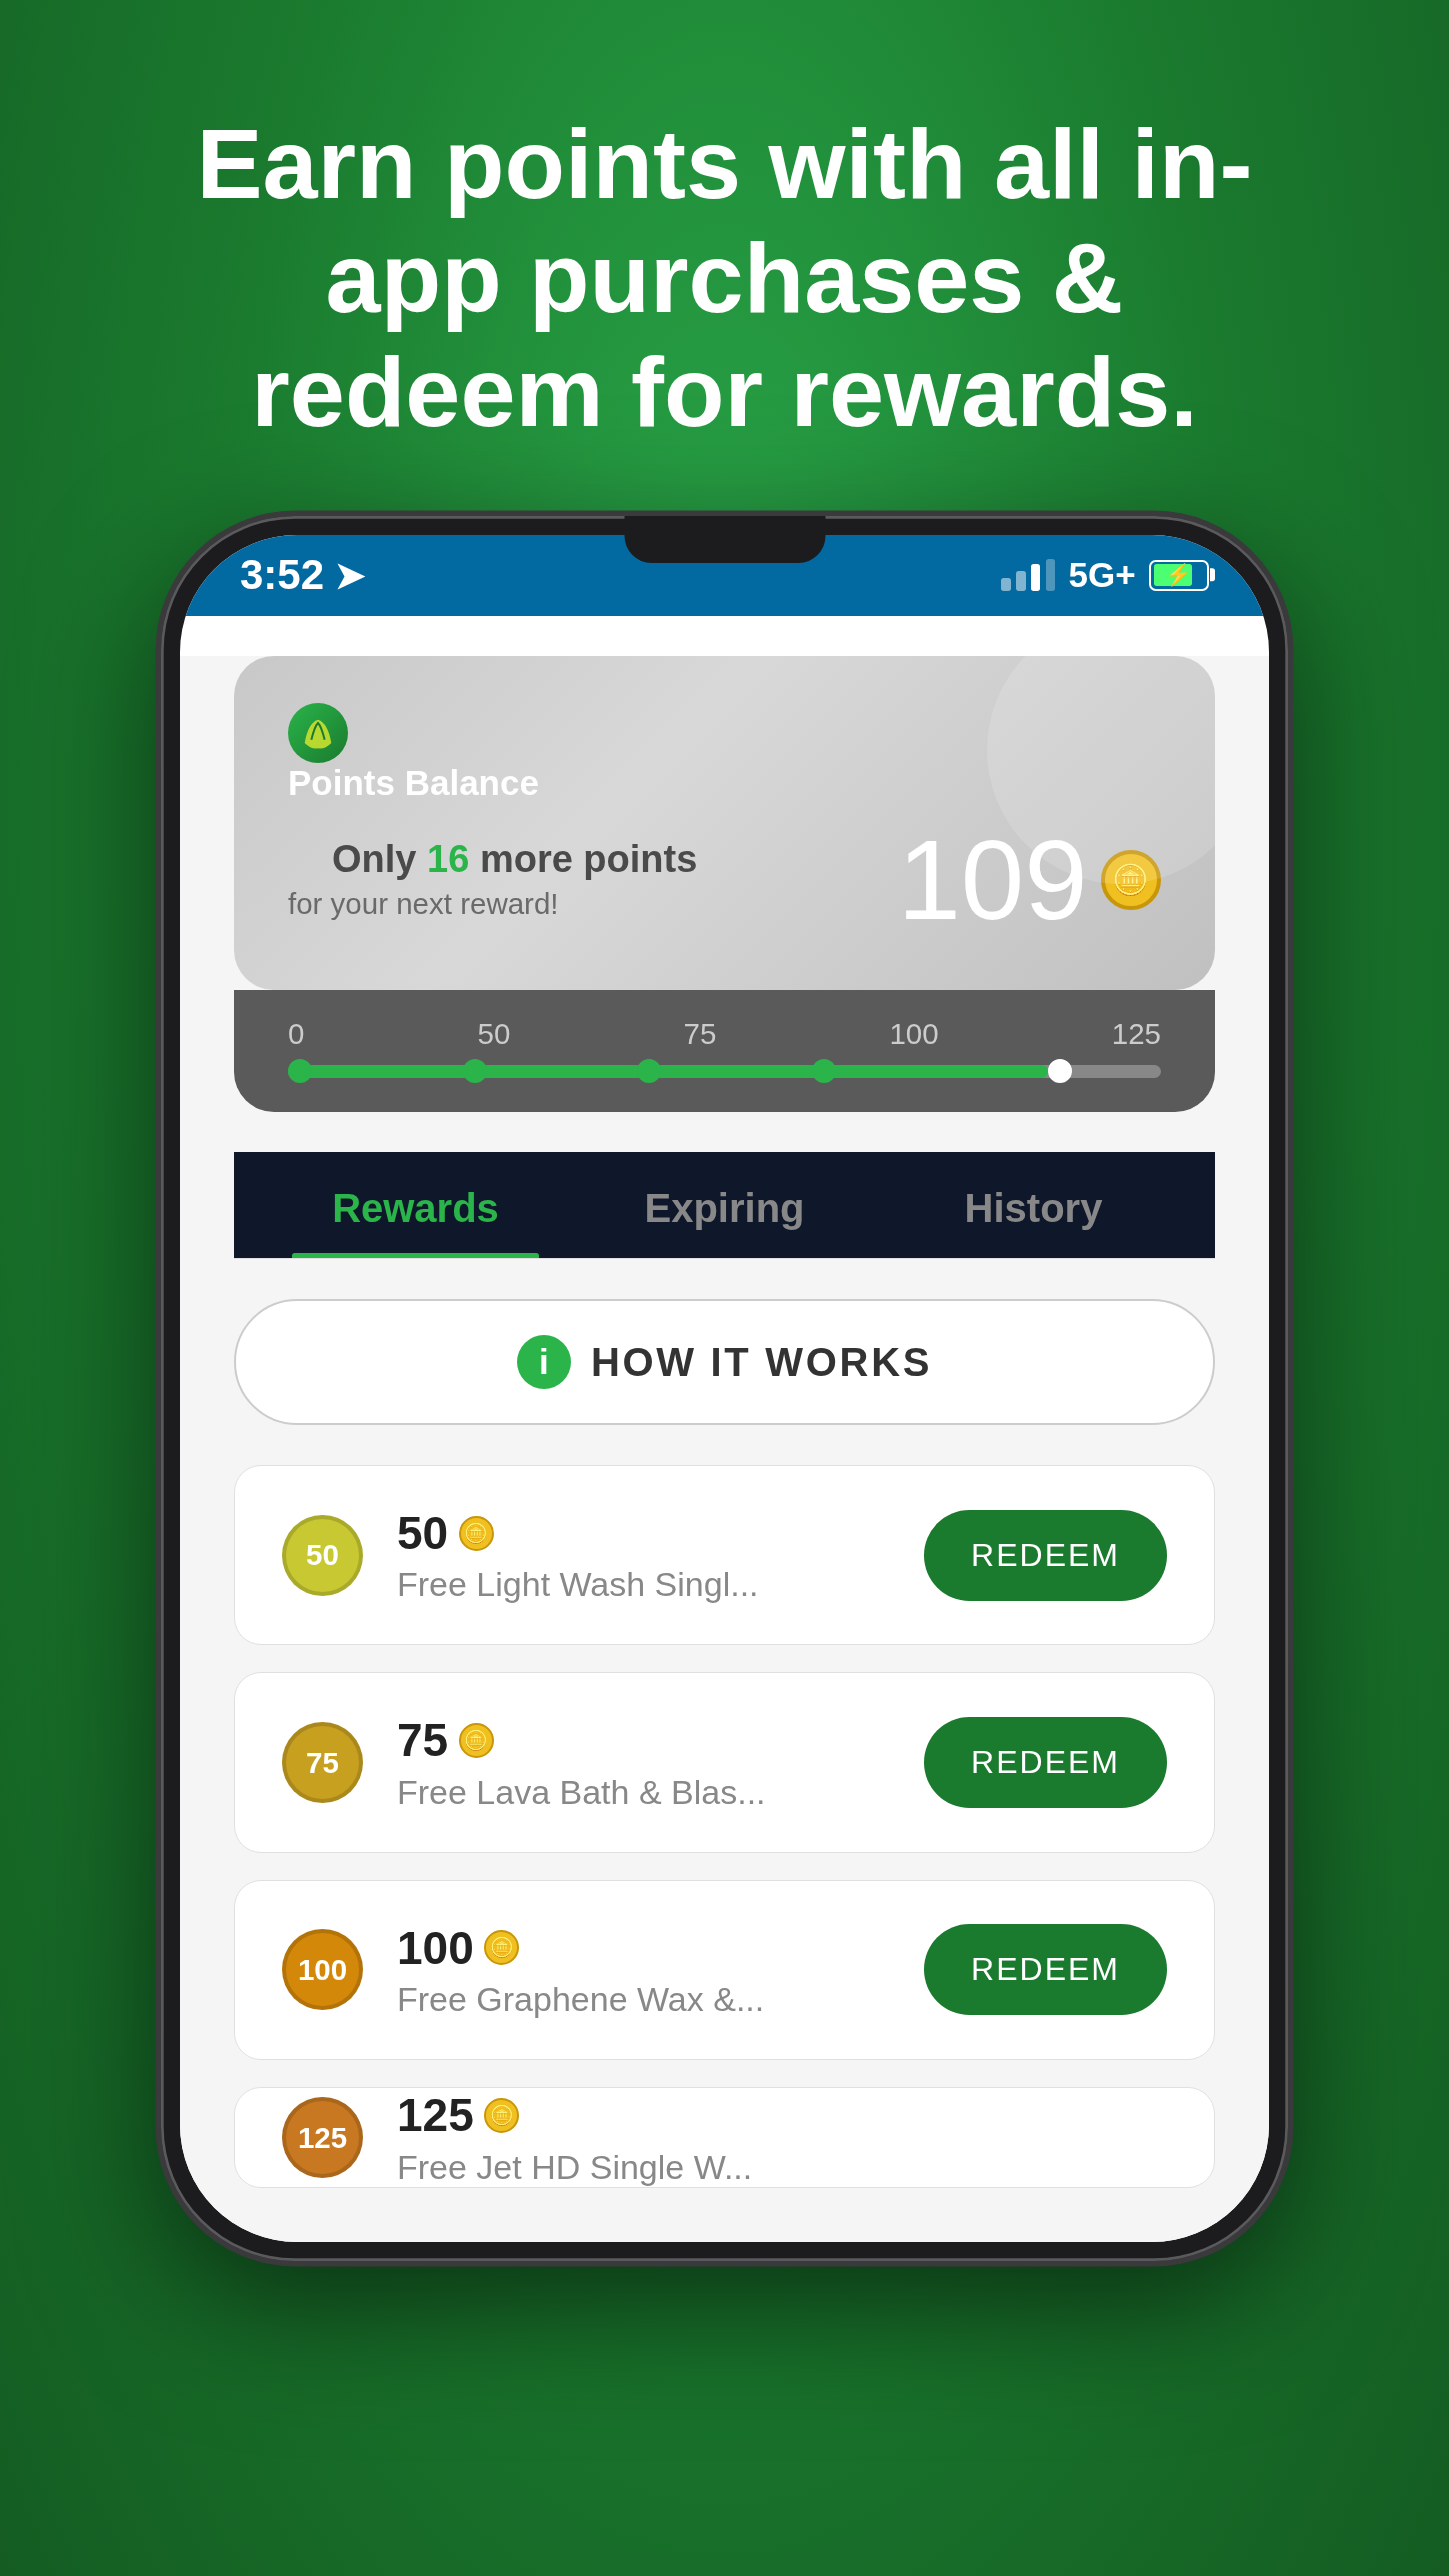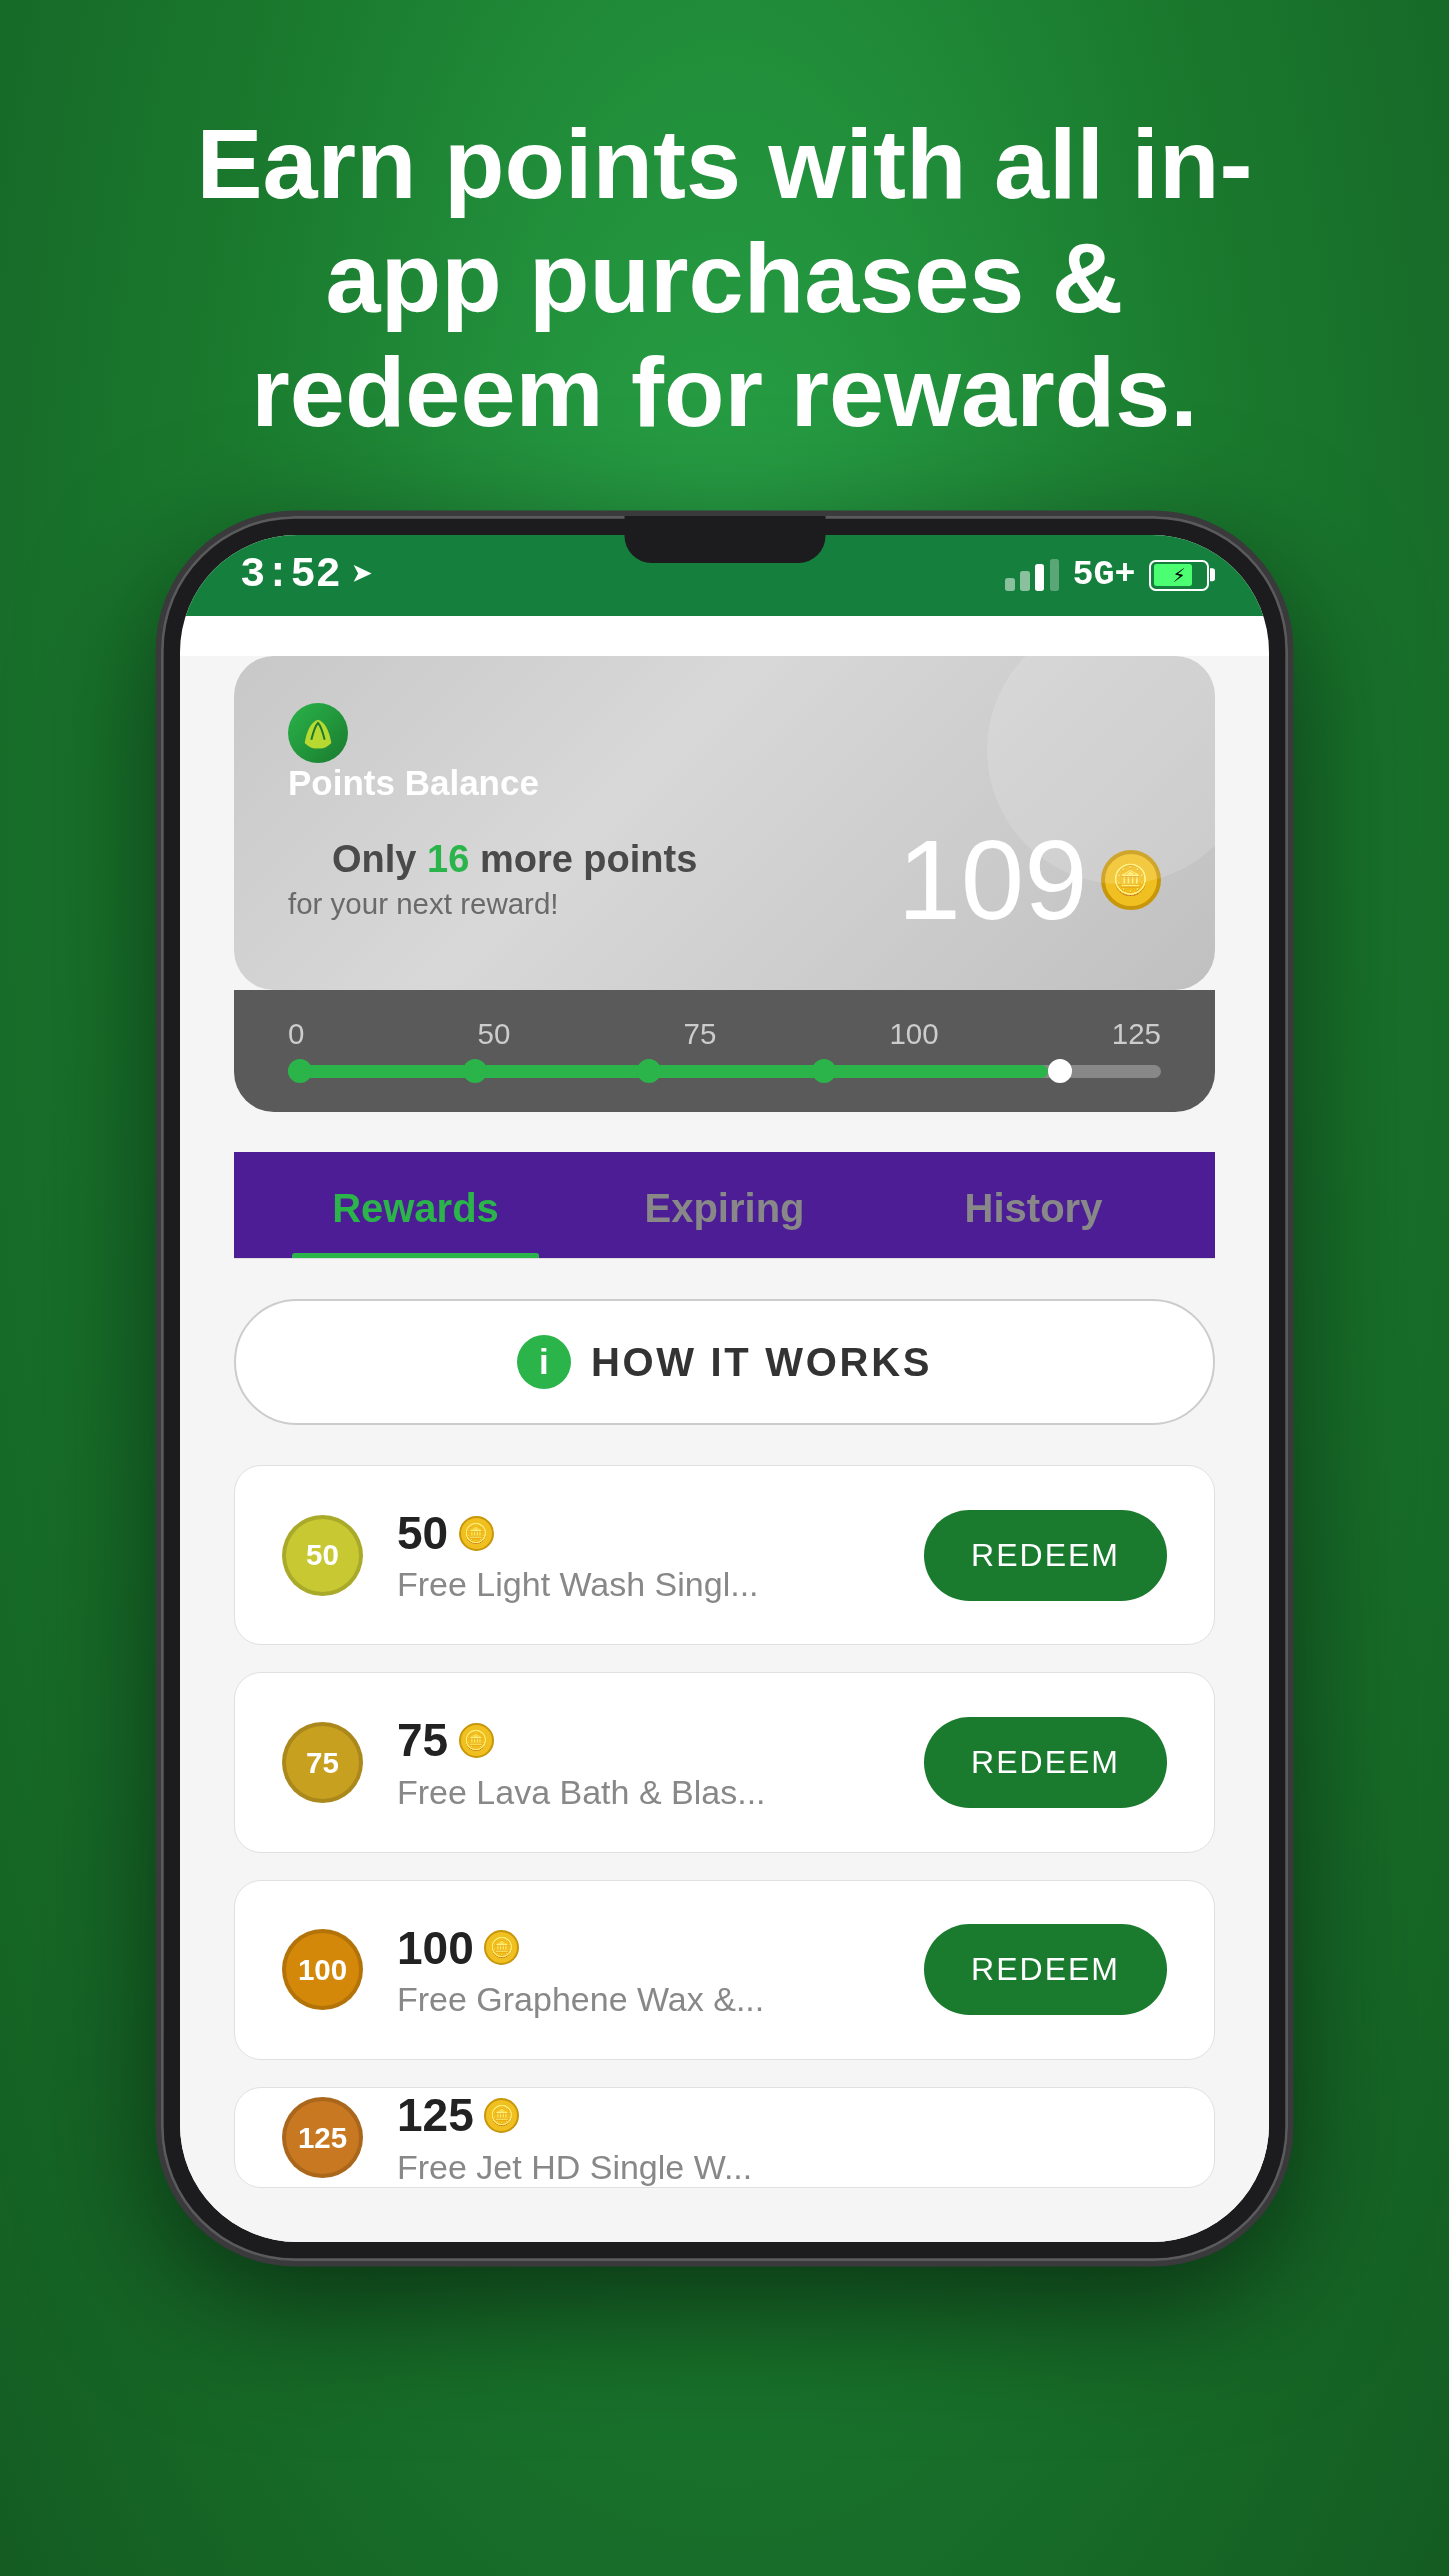--- a/index.html
+++ b/index.html
@@ -58,27 +58,26 @@
 
     .phone-screen {
       background: #ffffff;
       border-radius: 117px;
       overflow: hidden;
       position: relative;
     }
 
     
     .status-bar {
-      background: #15803d;
+      background: #0369a1;
       height: 81px;
       display: flex;
       align-items: center;
       justify-content: space-between;
       padding: 0 60px;
-      font-family: Liberation Mono, monospace;
     }
 
     .status-time {
       color: #ffffff;
       font-size: 42px;
       font-weight: 600;
       display: flex;
       align-items: center;
       gap: 10.7px;
     }
@@ -334,21 +333,21 @@
     .dot-1 { left: 20%; }
     .dot-2 { left: 40%; }
     .dot-3 { left: 60%; }
     .dot-4 { left: 87%; }
 
     
     .tabs-row {
       display: flex;
       padding: 0 27px;
       margin: 40px 0 0;
-      background: #4c1d95;
+      background: #0f172a;
       border-bottom: 1.3px solid #e0e0e0;
     }
 
     .tab-item {
       flex: 1;
       text-align: center;
       padding: 34px 0 27px;
       font-size: 40px;
       font-weight: 600;
       color: #888888;

